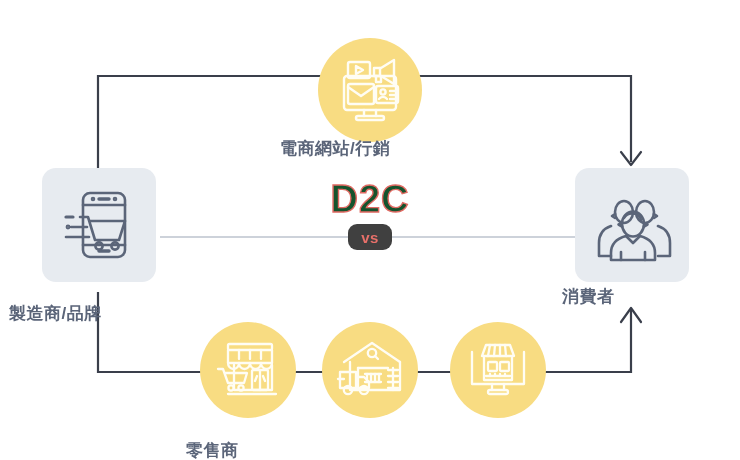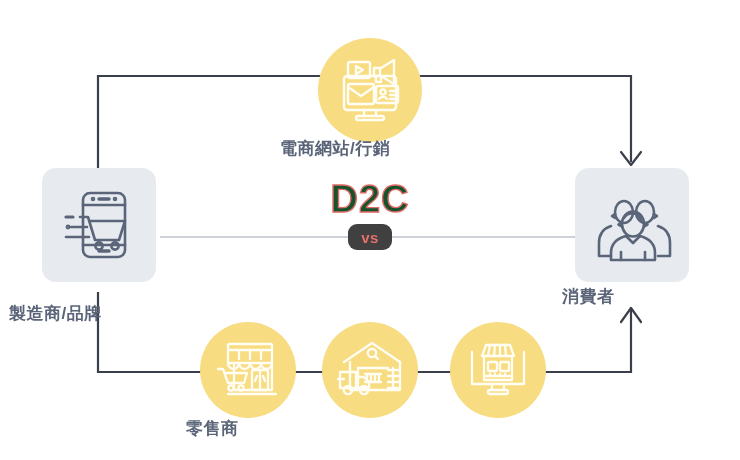--- a/index.html
+++ b/index.html
@@ -217,21 +217,21 @@
           <path d="M43,40 l-2,5 M49,40 l2,5"></path>
           <line x1="14" y1="58" x2="62" y2="58"></line>
 
           <path d="M4,33 L9,33 L14,47 L30,47 L33,37 L11,37"></path>
           <circle cx="17" cy="52" r="2.6"></circle>
           <circle cx="27" cy="52" r="2.6"></circle>
         </g>
       </svg>
     </span>
   </div>
-  <div class="node-label" style="left:186px; top:420px; width:124px;">零售商</div>
+  <div class="node-label" style="left:186px; top:442px; width:124px;">零售商</div>
 
   <div class="circle-node" style="left:322px; top:322px; width:96px; height:96px;">
     <span>
       <svg width="68" height="68" viewBox="0 0 68 68">
         <g fill="none" stroke="#fffdf4" stroke-width="2.3" stroke-linecap="round" stroke-linejoin="round">
 
           <path d="M8,26 L36,7 L64,26"></path>
           <path d="M14,26 L14,54 L64,54 L64,26"></path>
 
           <circle cx="36" cy="17" r="4.2"></circle>

